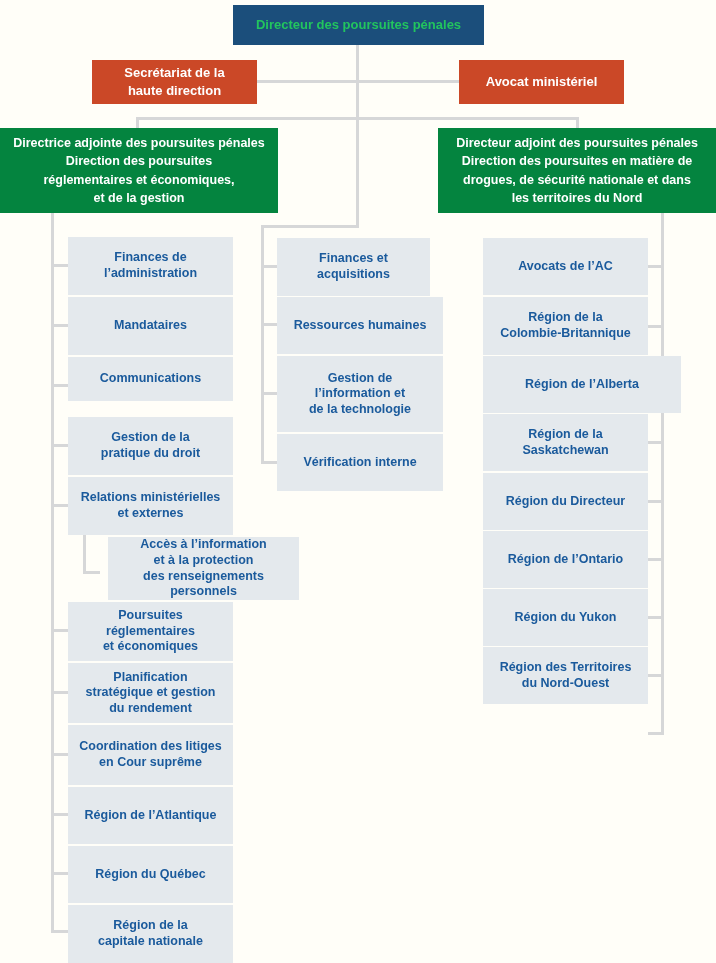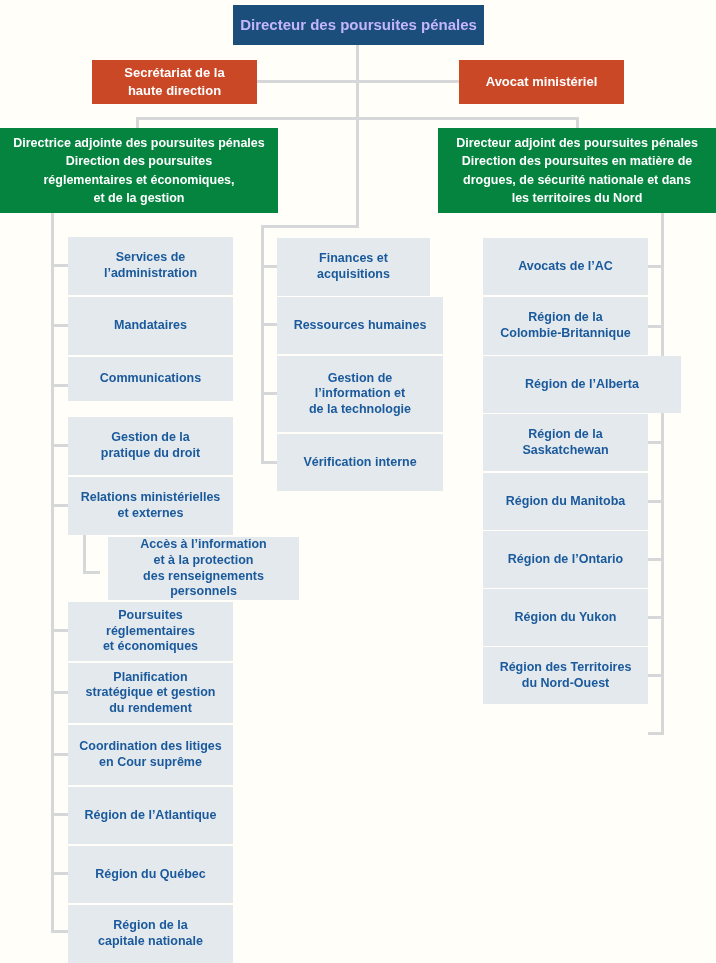--- a/index.html
+++ b/index.html
@@ -11,21 +11,21 @@
     --line:#D6D7D8;
     --bg:#FFFEF8;
   }
   html,body{margin:0;padding:0;}
   body{background:var(--bg);font-family:"Liberation Sans","DejaVu Sans",sans-serif;}
   #chart{position:relative;width:716px;height:963px;background:var(--bg);overflow:hidden;}
   .box{
     position:absolute;display:flex;align-items:center;justify-content:center;
     text-align:center;white-space:pre-line;font-weight:bold;box-sizing:border-box;
   }
-  .root-box{background:var(--navy);color:#c4b5fd;font-size:15px;line-height:1.3;}
+  .root-box{background:var(--navy);color:#22c55e;font-size:13px;line-height:1.3;}
   .staff-box{background:var(--red);color:#fff;font-size:13px;line-height:1.4;}
   .deputy-box{background:var(--green);color:#fff;font-size:12.5px;line-height:1.45;padding:0 0;}
   .tile{background:var(--tile);color:var(--text-blue);font-size:12.5px;line-height:1.25;padding:0 2px;}
   .line{position:absolute;background:var(--line);}
 </style>
 </head>
 <body>
 
 <div id="chart">
 
@@ -77,21 +77,21 @@
 
   <div class="box deputy-box" style="left:0px;top:128px;width:278px;height:85px">Directrice adjointe des poursuites pénales
 Direction des poursuites
 réglementaires et économiques,
 et de la gestion</div>
   <div class="box deputy-box" style="left:438px;top:128px;width:278px;height:85px">Directeur adjoint des poursuites pénales
 Direction des poursuites en matière de
 drogues, de sécurité nationale et dans
 les territoires du Nord</div>
 
-  <div class="box tile" style="left:68px;top:237px;width:165px;height:58px">Services de
+  <div class="box tile" style="left:68px;top:237px;width:165px;height:58px">Finances de
 l’administration</div>
   <div class="box tile" style="left:68px;top:297px;width:165px;height:58px">Mandataires</div>
   <div class="box tile" style="left:68px;top:357px;width:165px;height:44px">Communications</div>
   <div class="box tile" style="left:68px;top:417px;width:165px;height:58px">Gestion de la
 pratique du droit</div>
   <div class="box tile" style="left:68px;top:477px;width:165px;height:58px">Relations ministérielles
 et externes</div>
   <div class="box tile" style="left:108px;top:537px;width:191px;height:63px">Accès à l’information
 et à la protection
 des renseignements
@@ -116,19 +116,19 @@
 l’information et
 de la technologie</div>
   <div class="box tile" style="left:277px;top:434px;width:166px;height:57px">Vérification interne</div>
 
   <div class="box tile" style="left:483px;top:238px;width:165px;height:57px">Avocats de l’AC</div>
   <div class="box tile" style="left:483px;top:297px;width:165px;height:58px">Région de la
 Colombie-Britannique</div>
   <div class="box tile" style="left:483px;top:356px;width:198px;height:57px">Région de l’Alberta</div>
   <div class="box tile" style="left:483px;top:414px;width:165px;height:57px">Région de la
 Saskatchewan</div>
-  <div class="box tile" style="left:483px;top:473px;width:165px;height:57px">Région du Manitoba</div>
+  <div class="box tile" style="left:483px;top:473px;width:165px;height:57px">Région du Directeur</div>
   <div class="box tile" style="left:483px;top:531px;width:165px;height:57px">Région de l’Ontario</div>
   <div class="box tile" style="left:483px;top:589px;width:165px;height:57px">Région du Yukon</div>
   <div class="box tile" style="left:483px;top:647px;width:165px;height:57px">Région des Territoires
 du Nord-Ouest</div>
 
 </div>
 
 </body></html>

